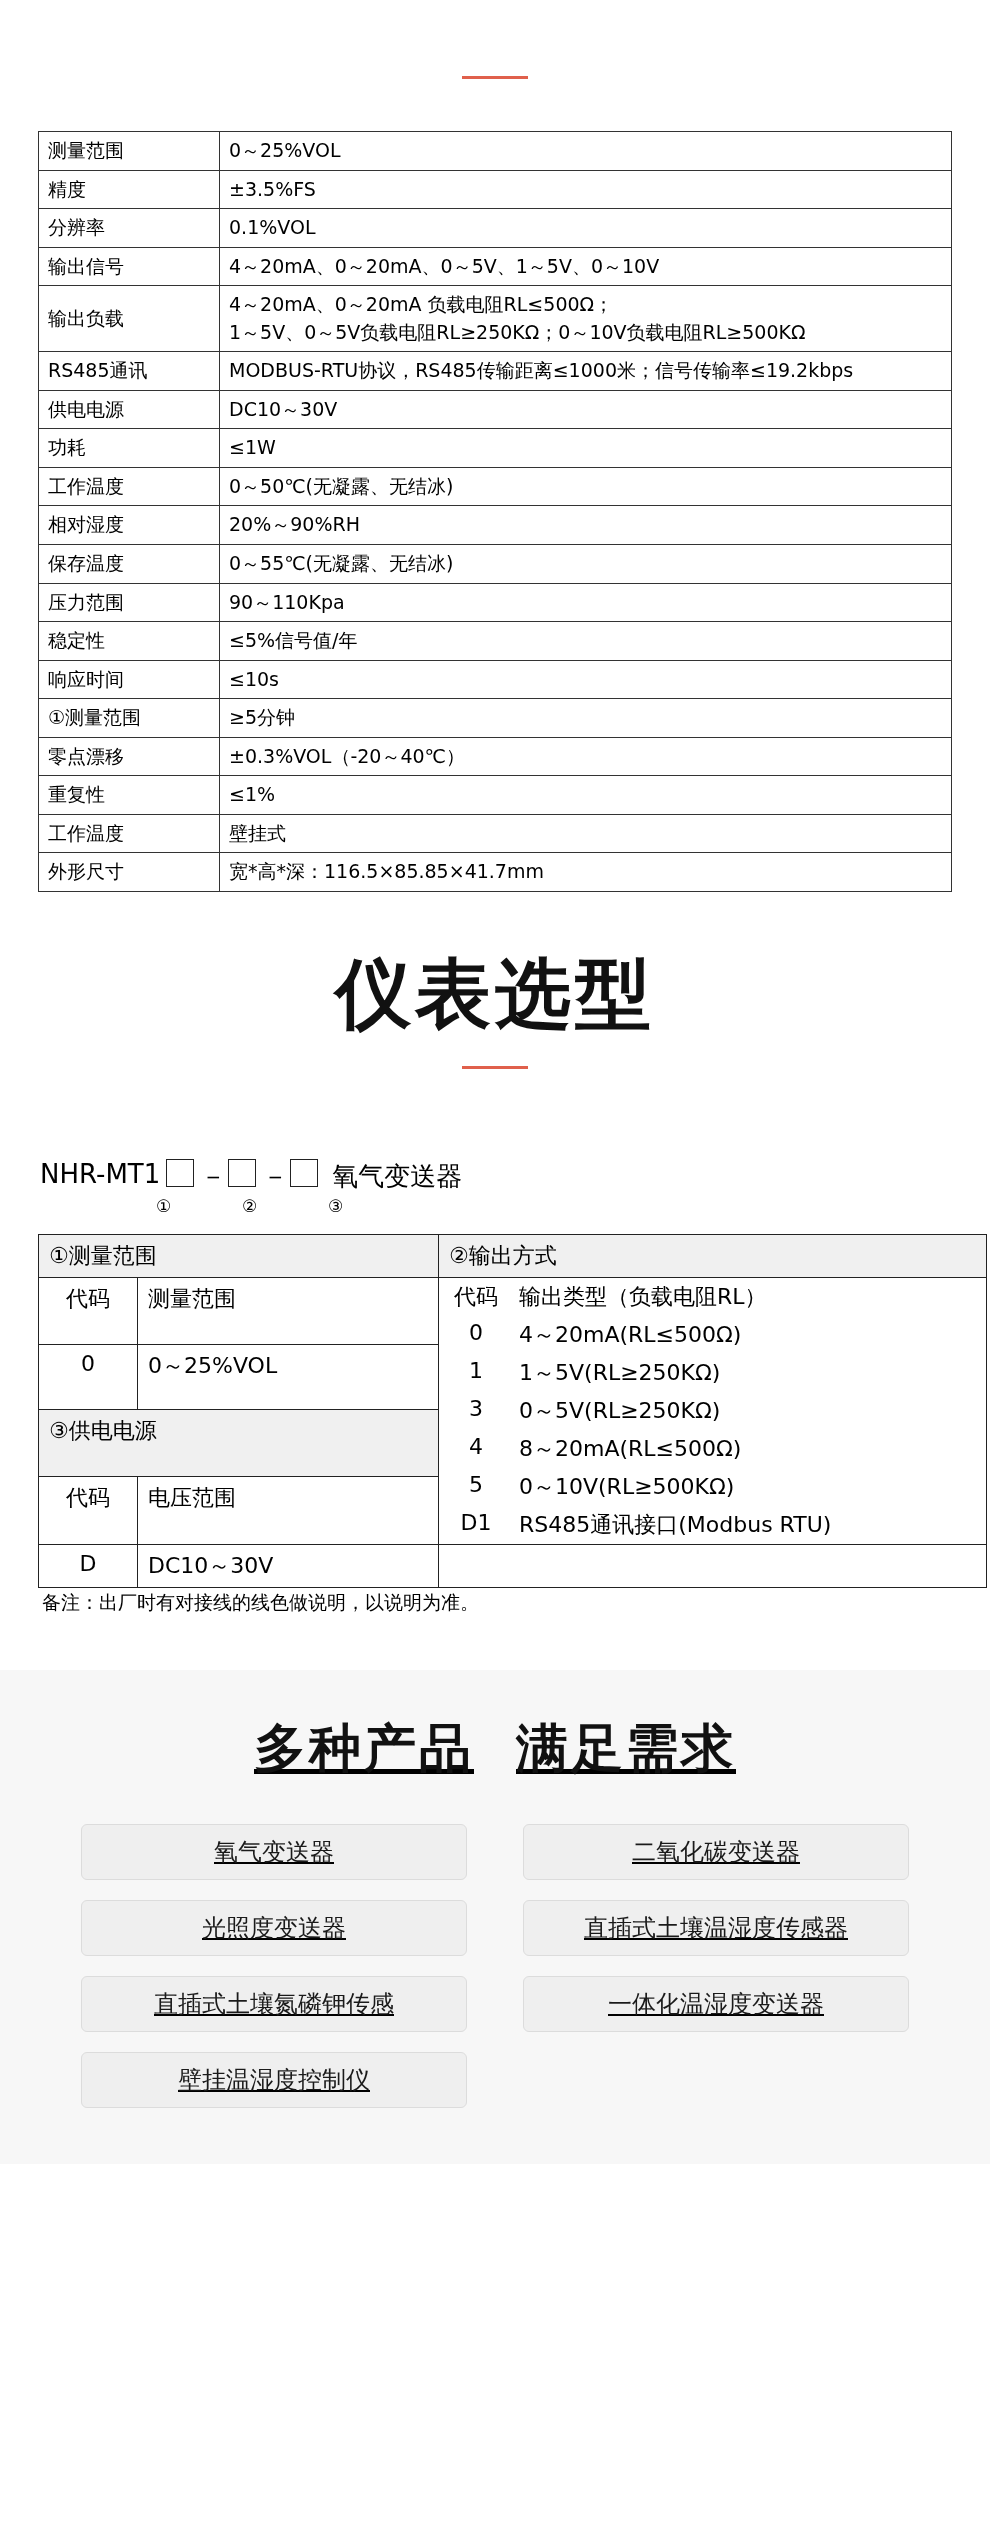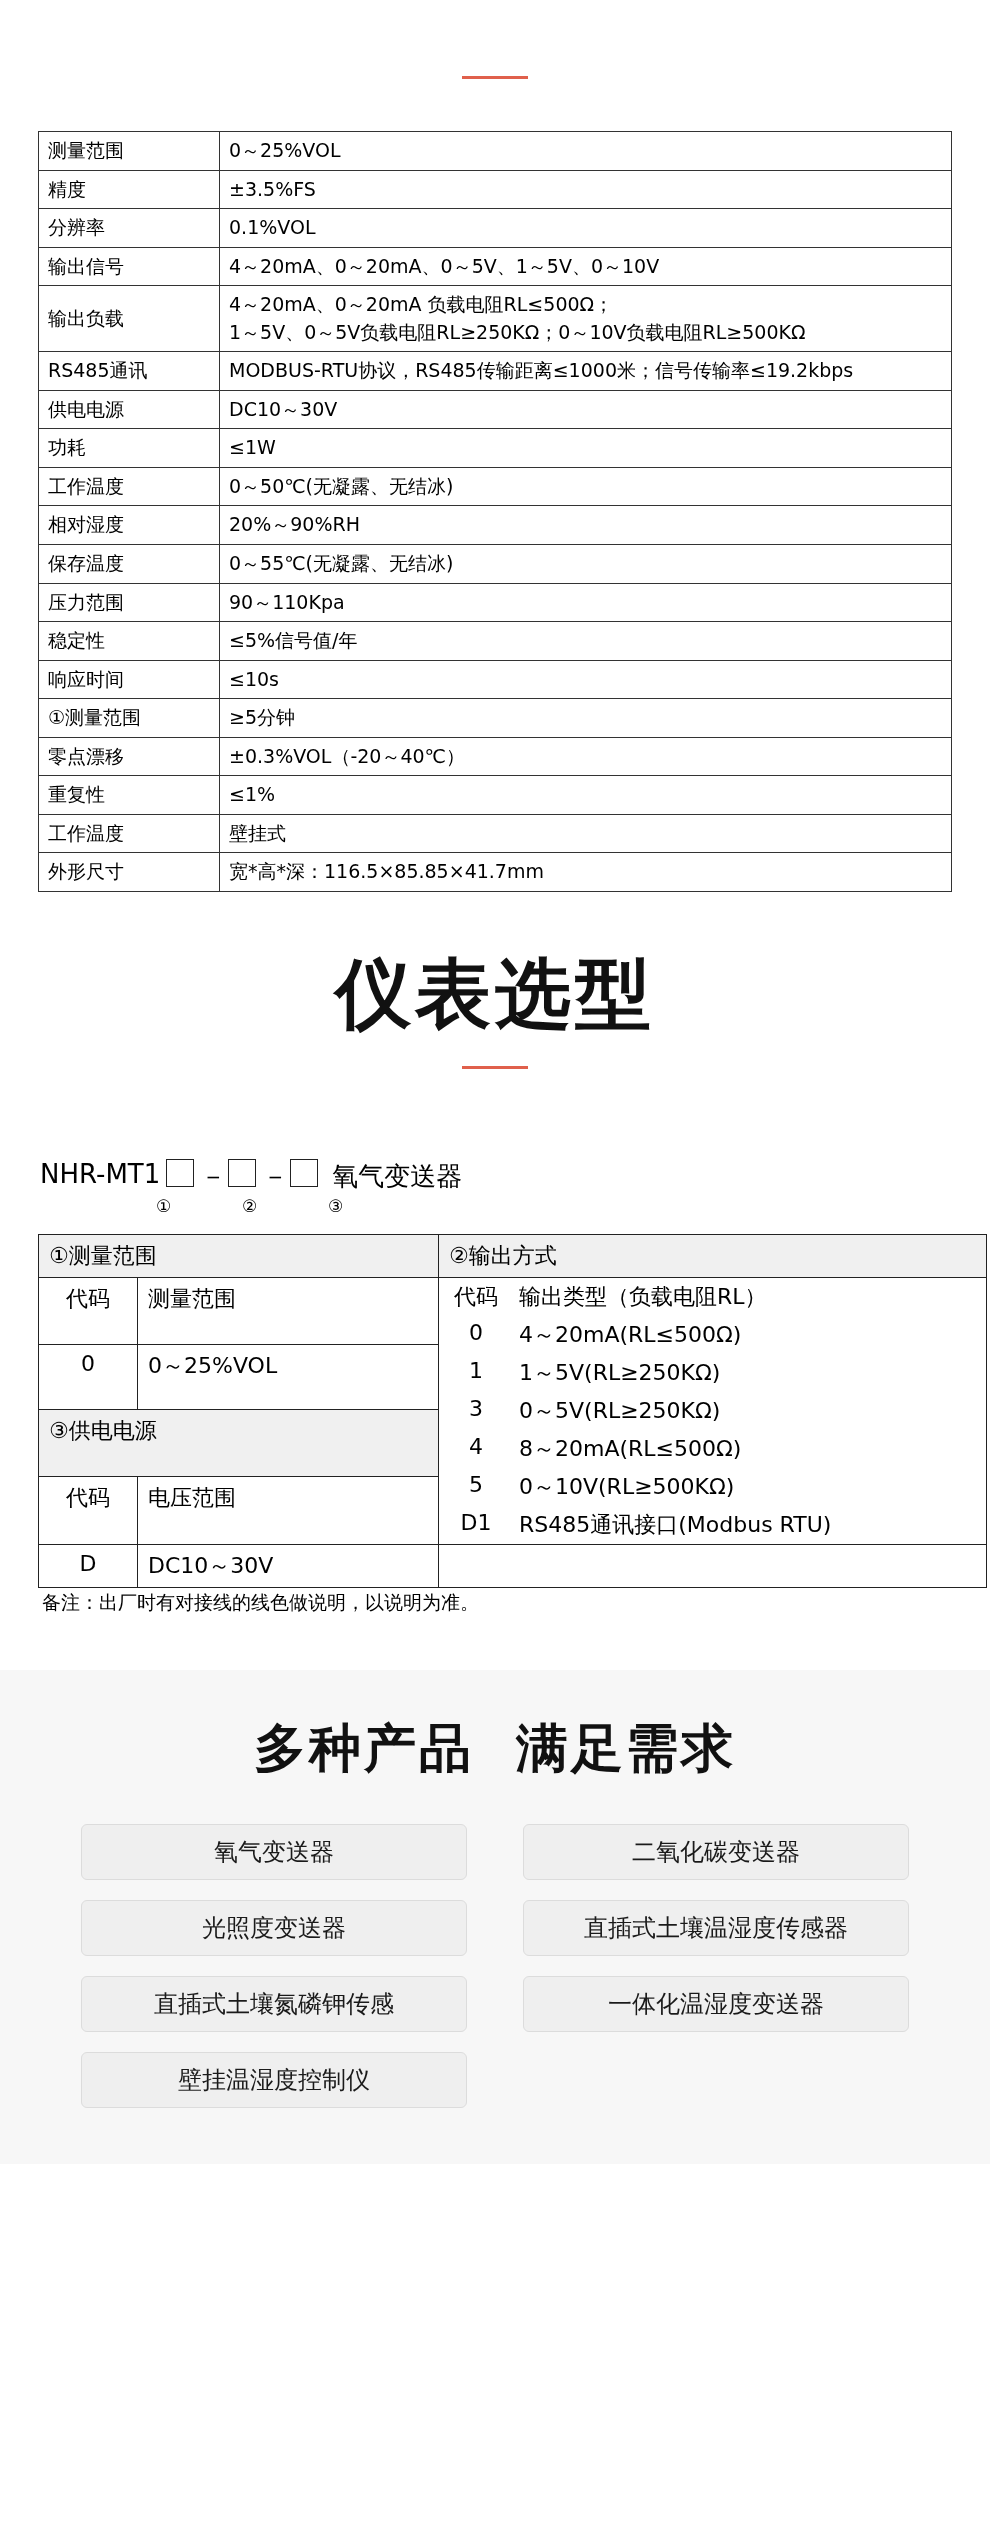--- a/index.html
+++ b/index.html
@@ -137,20 +137,21 @@
   .note {
     font-size: 19px;
     margin: 2px 0 0 4px;
   }
 
   
   .products {
     background: #f7f7f7;
     margin-top: 54px;
     padding: 44px 0 56px 0;
+    text-decoration: underline;
   }
   .prod-title {
     text-align: center;
     font-size: 52px;
     font-weight: bold;
     letter-spacing: 3px;
     color: #111111;
     margin-bottom: 40px;
   }
   .prod-title .gap {

